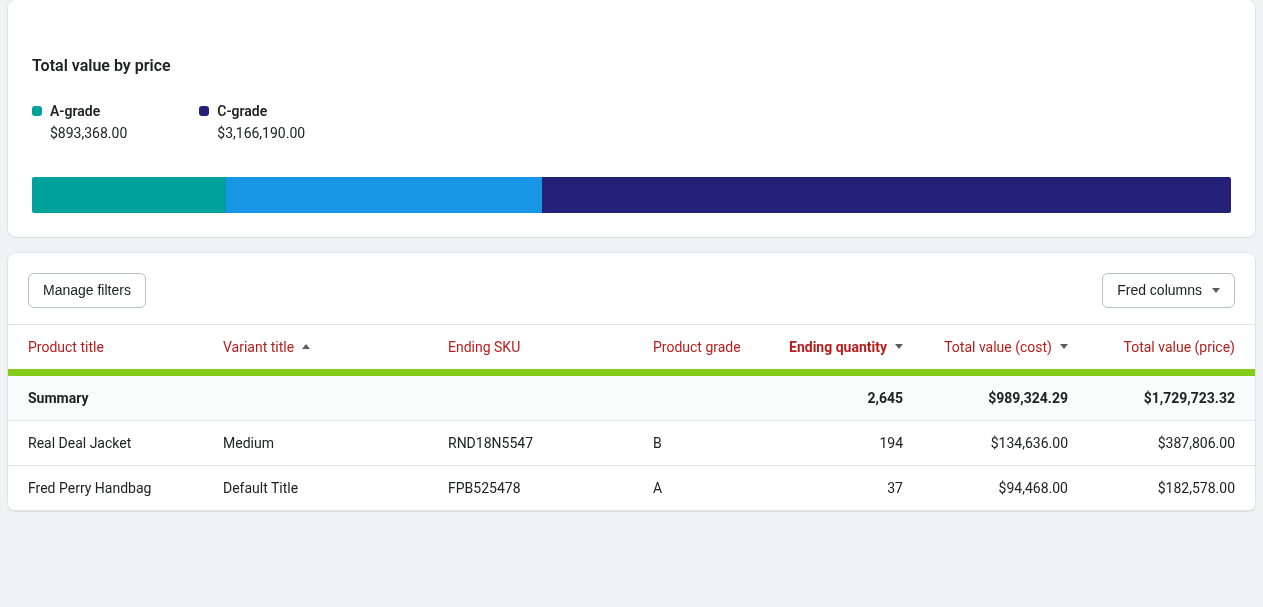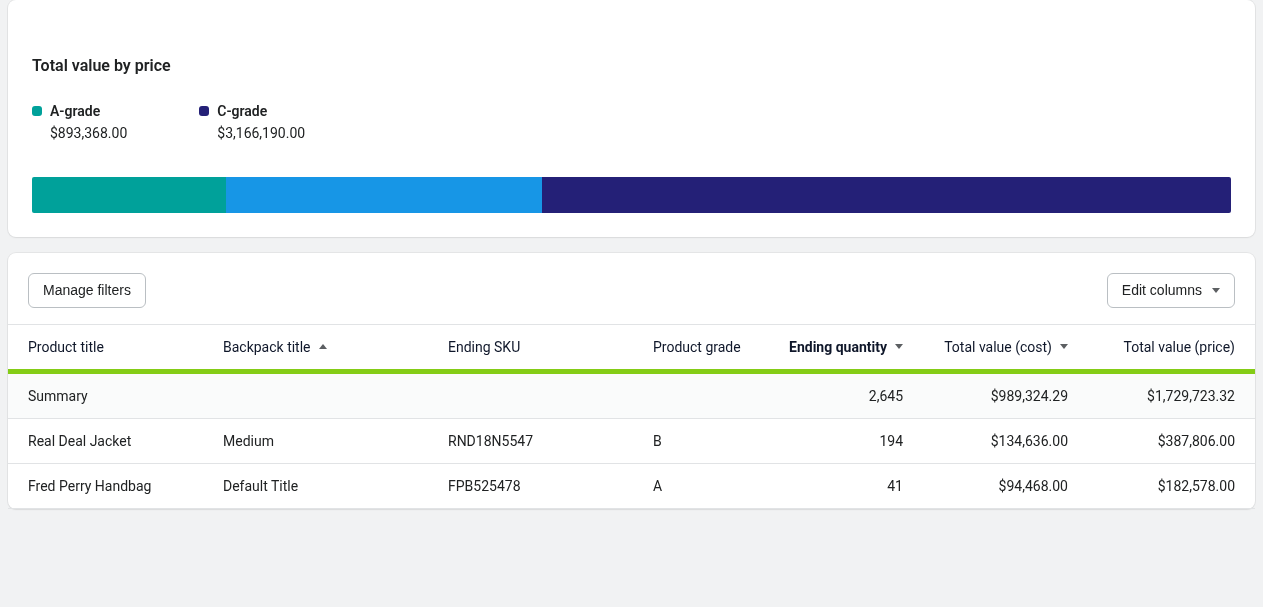--- a/index.html
+++ b/index.html
@@ -79,36 +79,36 @@
       border-right: 4px solid transparent;
       border-bottom: 5px solid #5c5f62;
       margin-left: 4px;
     }
 
     table { width: 100%; border-collapse: collapse; }
     thead th {
       text-align: left;
       font-weight: 400;
       font-size: 14px;
-      color: #0f172a;
+      color: #b91c1c;
       padding: 14px 20px;
       border-top: 1px solid #e1e3e5;
-      border-bottom: 5px solid #84cc16;
+      border-bottom: 7px solid #84cc16;
       white-space: nowrap;
     }
     thead th.num { text-align: right; }
     tbody td {
       padding: 14px 20px;
       border-bottom: 1px solid #e1e3e5;
       font-size: 14px;
       color: #202223;
       white-space: nowrap;
     }
     tbody td.num { text-align: right; }
-    tbody tr.summary td { font-weight: 400; background: #fafbfb; }
+    tbody tr.summary td { font-weight: 700; background: #fafbfb; }
     thead th .sort-ind { display: inline-flex; align-items: center; gap: 4px; }
 
     .col-product { width: 195px; }
     .col-variant { width: 225px; }
     .col-sku { width: 205px; }
     .col-grade { width: 130px; }
     .col-qty { width: 160px; }
     .col-cost { width: 165px; }
     .col-price { width: auto; }
   </style>
@@ -141,41 +141,41 @@
       <div class="bar-seg" style="background: rgb(36, 32, 119); width: 57.4422%;"></div>
     </div>
 </div>
 
 <div class="card table-card">
   <div class="table-toolbar">
     <button class="btn">
       <span>Manage filters</span>
     </button>
     <button class="btn">
-      <span>Edit columns</span>
+      <span>Fred columns</span>
       <span class="caret-down"></span>
     </button>
   </div>
 
   <table>
     <colgroup>
       <col class="col-product">
         <col class="col-variant">
         <col class="col-sku">
       <col class="col-grade">
         <col class="col-qty">
         <col class="col-cost">
         <col class="col-price">
     </colgroup>
     <thead>
       <tr>
         <th>Product title</th>
         <th>
           <span class="sort-ind">
-            <span>Backpack title</span>
+            <span>Variant title</span>
             <span class="caret-up"></span>
           </span>
         </th>
         <th>Ending SKU</th>
         <th>Product grade</th>
         <th class="num">
           <span class="sort-ind" style="justify-content:flex-end;font-weight:bold;">
             <span>Ending quantity</span>
             <span class="caret-down"></span>
           </span>
@@ -206,19 +206,19 @@
           <td>B</td>
           <td class="num">194</td>
           <td class="num">$134,636.00</td>
           <td class="num">$387,806.00</td>
         </tr>
         <tr>
           <td>Fred Perry Handbag</td>
           <td>Default Title</td>
           <td>FPB525478</td>
           <td>A</td>
-          <td class="num">41</td>
+          <td class="num">37</td>
           <td class="num">$94,468.00</td>
           <td class="num">$182,578.00</td>
         </tr>
       </tbody>
   </table>
 </div>
 
 </body></html>

